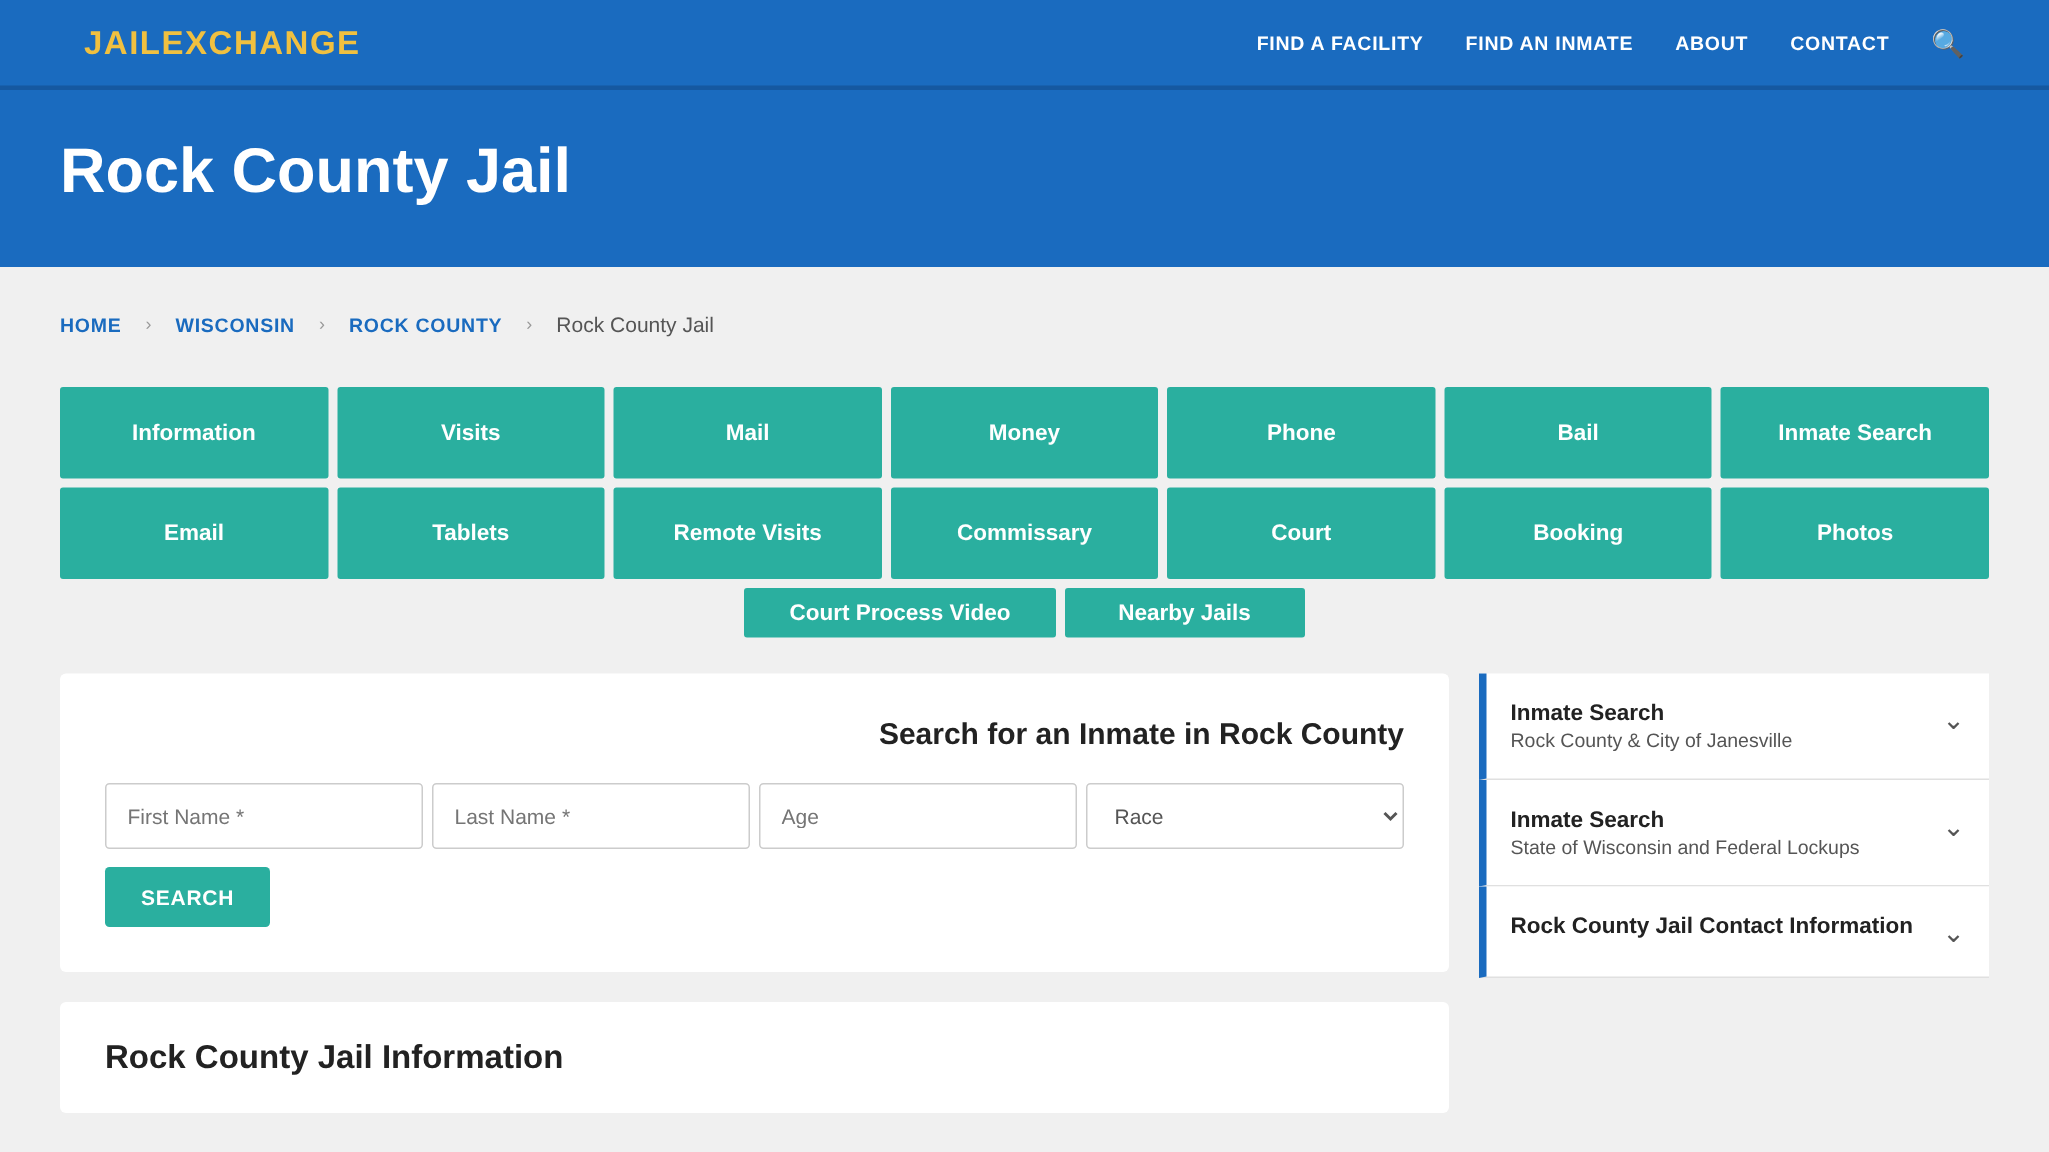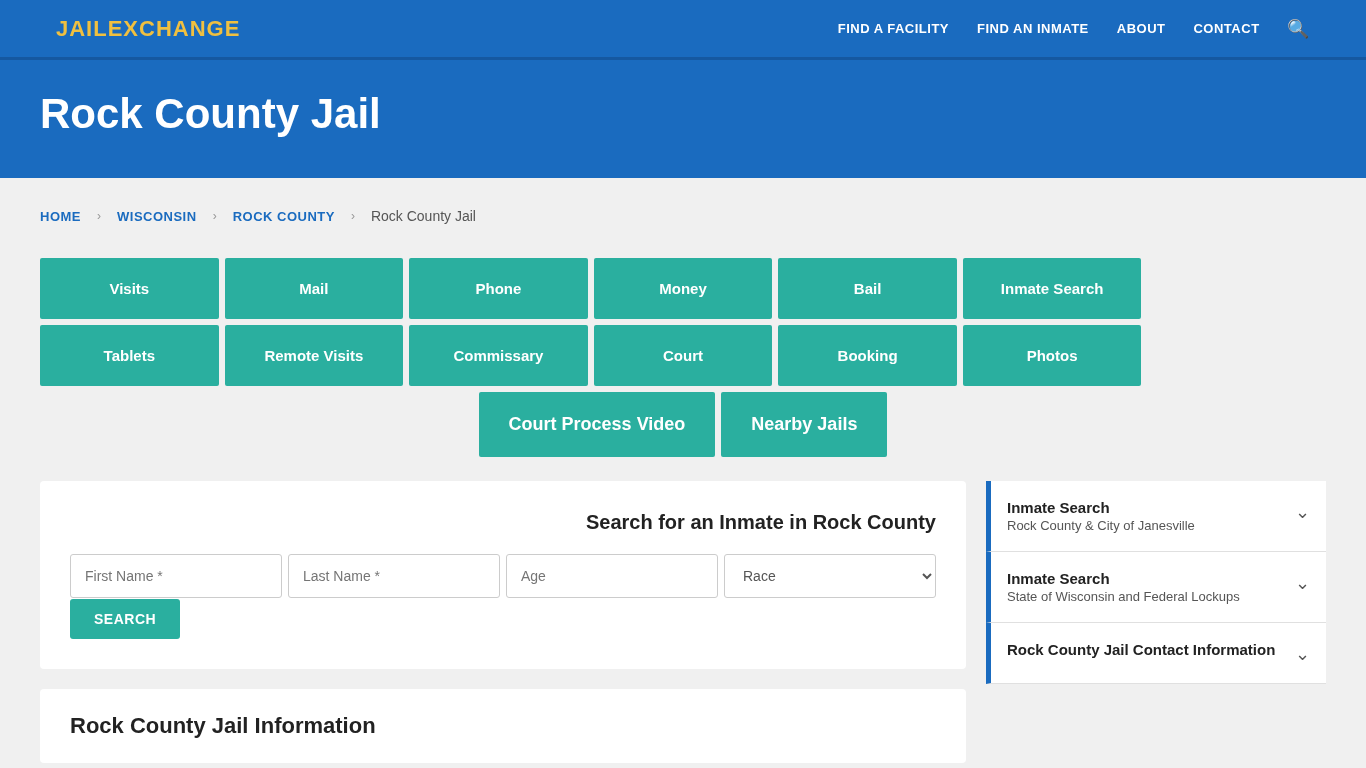--- a/index.html
+++ b/index.html
@@ -112,22 +112,22 @@
       font-weight: 600;
       cursor: pointer;
       border-radius: 2px;
       text-align: center;
       transition: background 0.2s;
     }
     .grid-btn-wide {
       background: #2aaf9f;
       color: white;
       border: none;
-      padding: 22px 30px;
-      font-size: 18px;
+      padding: 8px 30px;
+      font-size: 15px;
       font-weight: 600;
       cursor: pointer;
       border-radius: 2px;
       text-align: center;
       transition: background 0.2s;
       min-width: 160px;
     }
 
     
     .main-body {
@@ -148,21 +148,21 @@
     .search-box h2 {
       text-align: right;
       font-size: 20px;
       font-weight: 700;
       margin-bottom: 20px;
       color: #222;
     }
     .search-fields {
       display: flex;
       gap: 6px;
-      margin-bottom: 1px;
+      margin-bottom: 12px;
       flex-wrap: wrap;
     }
     .search-fields input,
     .search-fields select {
       border: 1px solid #ccc;
       padding: 12px 14px;
       font-size: 14px;
       border-radius: 3px;
       flex: 1;
       min-width: 100px;
@@ -261,29 +261,31 @@
     <a href="#">Home</a>
     <span class="sep">›</span>
     <a href="#">Wisconsin</a>
     <span class="sep">›</span>
     <a href="#">Rock County</a>
     <span class="sep">›</span>
     <span class="current">Rock County Jail</span>
   </nav>
 
   <div class="button-grid">
+    <button class="grid-btn">Information</button>
     <button class="grid-btn">Visits</button>
     <button class="grid-btn">Mail</button>
+    <button class="grid-btn">Money</button>
     <button class="grid-btn">Phone</button>
-    <button class="grid-btn">Money</button>
     <button class="grid-btn">Bail</button>
     <button class="grid-btn">Inmate Search</button>
   </div>
 
   <div class="button-grid-row2">
+    <button class="grid-btn">Email</button>
     <button class="grid-btn">Tablets</button>
     <button class="grid-btn">Remote Visits</button>
     <button class="grid-btn">Commissary</button>
     <button class="grid-btn">Court</button>
     <button class="grid-btn">Booking</button>
     <button class="grid-btn">Photos</button>
   </div>
 
   <div class="button-grid-row3">
     <button class="grid-btn-wide">Court Process Video</button>

